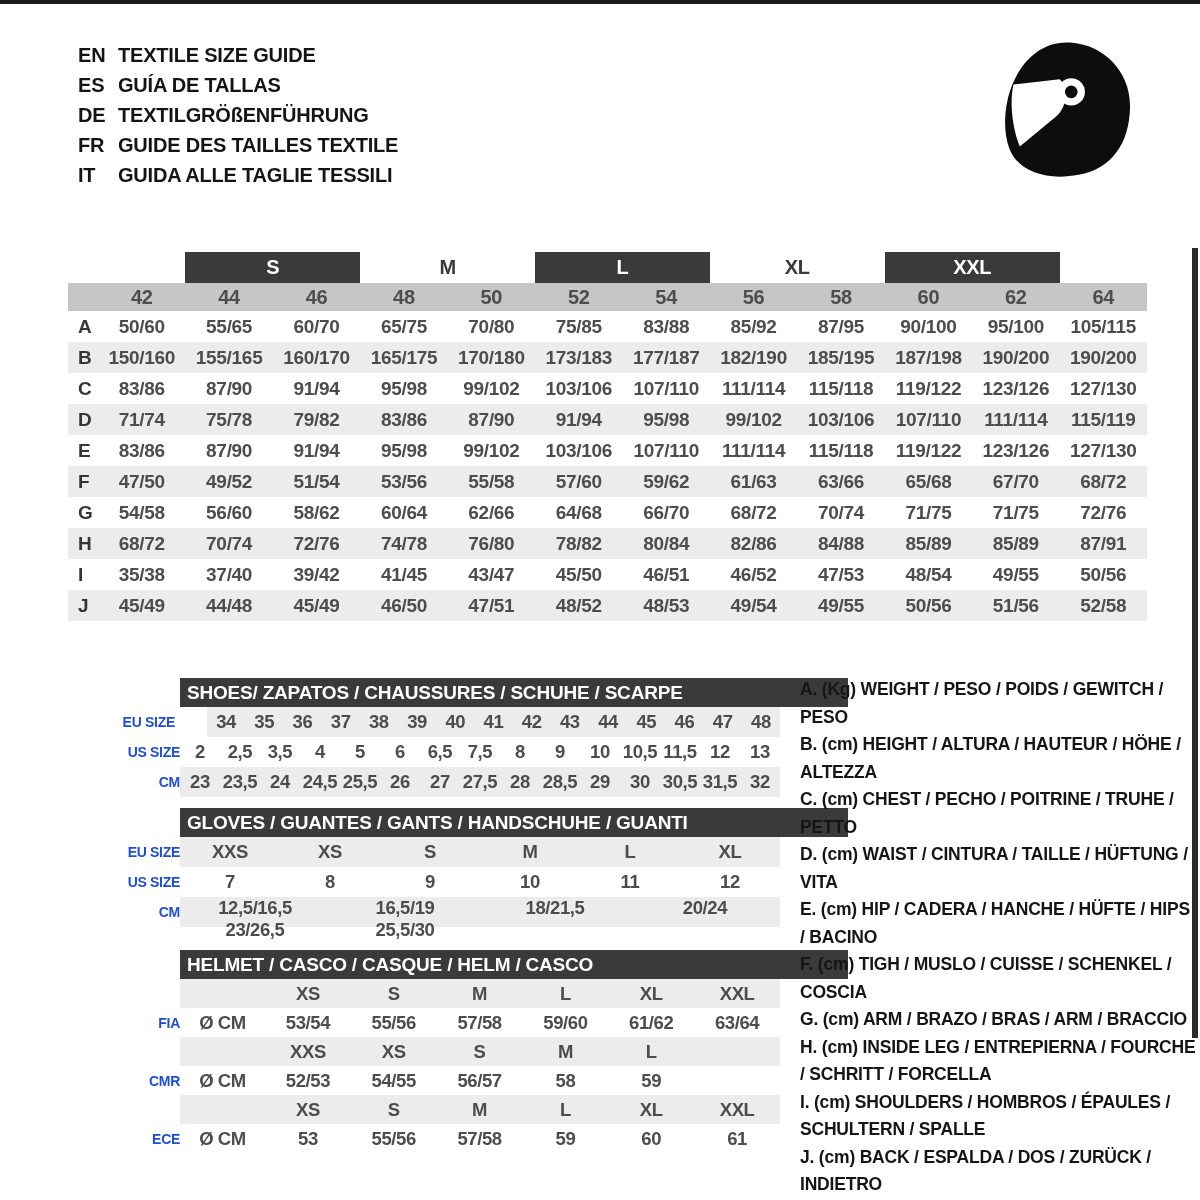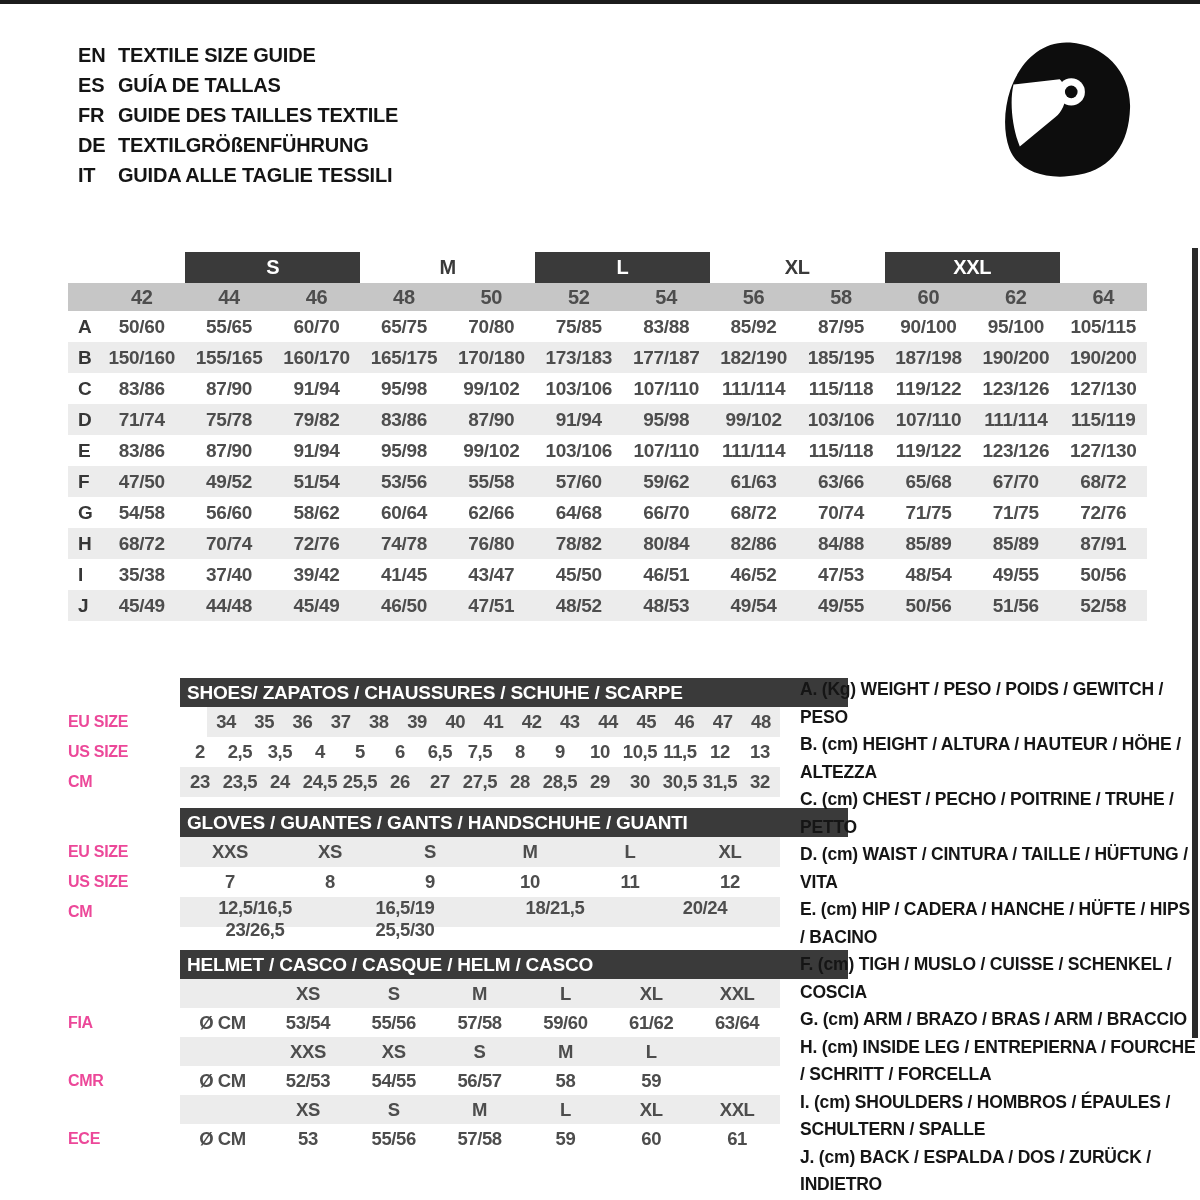--- a/index.html
+++ b/index.html
@@ -30,21 +30,21 @@
   .st-datarow{height:31px;}
   .st-datarow.striped{background:#ececec;}
   .st-letter{text-align:left;padding-left:10px;color:#363636;}
 
   
   .section{position:absolute;left:68px;width:712px;}
   .sec-bar{margin-left:112px;width:668px;height:29px;background:#3a3a3a;color:#ffffff;
            display:flex;align-items:center;box-sizing:border-box;padding-left:7px;
            font-size:19px;letter-spacing:-0.2px;}
   .sec-row{display:flex;height:30px;align-items:center;}
-  .sec-label{width:112px;font-size:16px;color:#ec4899;letter-spacing:-0.3px;}
+  .sec-label{width:112px;font-size:14px;color:#1d4ed8;letter-spacing:-0.3px;text-align:right;}
   .sec-content{width:600px;height:100%;display:grid;align-items:center;text-align:center;
                font-size:18.5px;color:#4d4d4d;letter-spacing:-0.4px;box-sizing:border-box;}
   .sec-content.striped{background:#ececec;}
   .helm-row{height:29px;}
 
   
   .legend{position:absolute;left:800px;top:676px;width:398px;font-size:17.5px;
           line-height:27.5px;color:#151515;letter-spacing:-0.2px;}
 </style>
 </head>
@@ -57,26 +57,26 @@
   <div class="langs" id="langs">
       <div class="lang-row">
         <span class="lang-code">EN</span>
         <span class="lang-label">TEXTILE SIZE GUIDE</span>
       </div>
       <div class="lang-row">
         <span class="lang-code">ES</span>
         <span class="lang-label">GUÍA DE TALLAS</span>
       </div>
       <div class="lang-row">
+        <span class="lang-code">DE</span>
+        <span class="lang-label">TEXTILGRÖßENFÜHRUNG</span>
+      </div>
+      <div class="lang-row">
         <span class="lang-code">FR</span>
         <span class="lang-label">GUIDE DES TAILLES TEXTILE</span>
-      </div>
-      <div class="lang-row">
-        <span class="lang-code">DE</span>
-        <span class="lang-label">TEXTILGRÖßENFÜHRUNG</span>
       </div>
       <div class="lang-row">
         <span class="lang-code">IT</span>
         <span class="lang-label">GUIDA ALLE TAGLIE TESSILI</span>
       </div>
     </div>
 
   <svg class="helmet-svg" viewBox="0 0 160 150" aria-hidden="true">
     <path d="M84 6 C116 8 142 34 141 68 C140 102 124 126 92 132 C60 138 34 128 26 107 C20 90 21 69 27 51 C36 25 56 4 84 6 Z" fill="#0d0d0d"></path>
     <path d="M30 46 L74 41 C83 50 81 68 70 77 L36 105 C29 88 26 63 30 46 Z" fill="#ffffff"></path>

